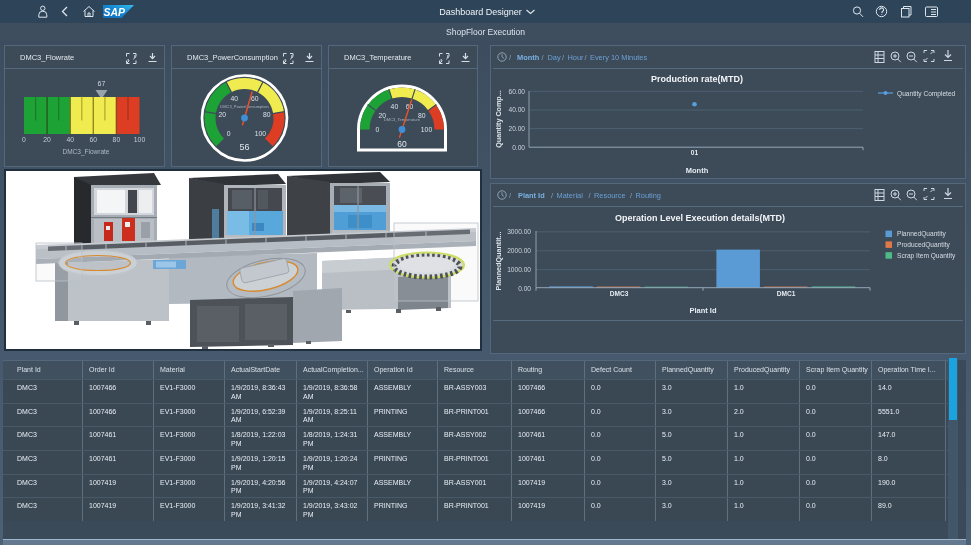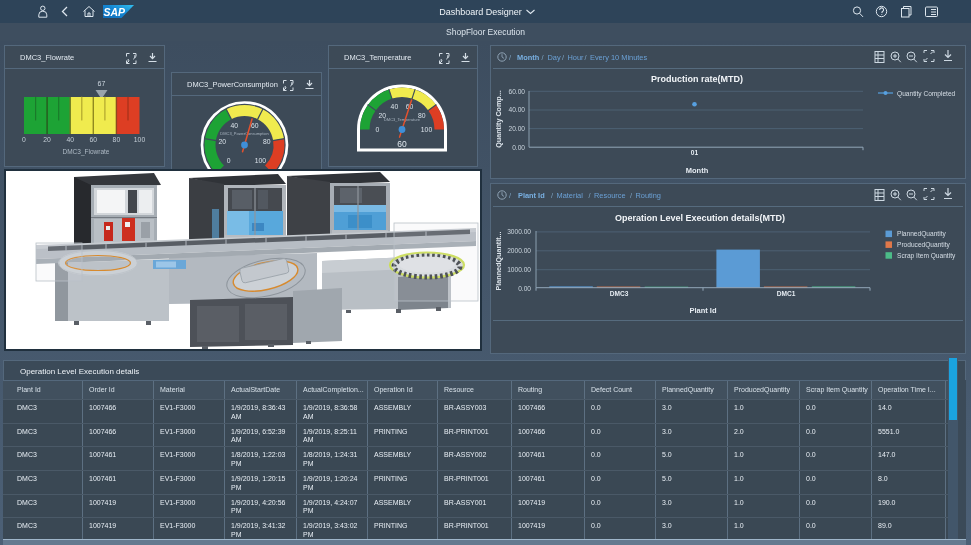--- a/index.html
+++ b/index.html
@@ -110,21 +110,21 @@
       <text x="19" y="72.5">0</text>
         <text x="42.1" y="72.5">20</text>
         <text x="65.2" y="72.5">40</text>
       <text x="88.3" y="72.5">60</text>
         <text x="111.4" y="72.5">80</text>
         <text x="134.5" y="72.5">100</text>
     </g>
     <text x="81" y="84.5" font-size="6.5" fill="#aebac5" text-anchor="middle">DMC3_Flowrate</text>
   </svg>
 </div>
-<div class="panel" style="left:171px; top:45px; width:151px; height:122px;margin-top:27px;">
+<div class="panel" style="left:171px; top:45px; width:151px; height:122px;">
   <div class="phead">DMC3_PowerConsumption
     <svg class="abs" style="right:5px;top:6px" width="34" height="13" viewBox="0 0 34 13">
       <g stroke="#d5dee6" stroke-width="1" fill="none">
         <path d="M1.5 4.5 v-3 h3 M8 1.5 h3 v3 M11 4.5 L8.2 7.3 M11 8.5 v3 h-3 M4.5 11.5 h-3 v-3 M1.5 11.5 L4.3 8.7 M3.2 7 v2.8 M9.8 3.2 V6"></path>
         <path d="M27.5 1 v4.5 M25 4 l2.5 2.6 2.5-2.6 M23.5 9.5 h8" stroke-width="1.2"></path>
       </g>
     </svg>
   </div>
   <svg class="abs" style="left:0;top:23px" width="149" height="97" viewBox="0 0 149 97">
     <circle cx="72.5" cy="49" r="42.5" fill="none" stroke="#ffffff" stroke-width="2.7"></circle>
@@ -391,21 +391,20 @@
       <rect x="394.5" y="24.6" width="6.5" height="6.5" fill="#5b9bd5"></rect>
       <text x="406" y="30.3">PlannedQuantity</text>
       <rect x="394.5" y="35.4" width="6.5" height="6.5" fill="#e0784a"></rect>
       <text x="406" y="41.1">ProducedQuantity</text>
       <rect x="394.5" y="46.2" width="6.5" height="6.5" fill="#4cbb88"></rect>
       <text x="406" y="51.9">Scrap Item Quantity</text>
     </g>
   </svg>
 </div>
 <div id="tbl" class="abs" style="left:3px;top:360px;width:963px;height:185px;background:#3b4a58;">
-  <div id="ttitle">Operation Level Execution details</div>
   <div class="trow thead">
       <div class="tc" style="width:80px">Plant Id</div>
       <div class="tc" style="width:71px">Order Id</div>
       <div class="tc" style="width:71px">Material</div>
       <div class="tc" style="width:72px">ActualStartDate</div>
       <div class="tc" style="width:71px">ActualCompletion...</div>
       <div class="tc" style="width:70px">Operation Id</div>
       <div class="tc" style="width:74px">Resource</div>
       <div class="tc" style="width:73px">Routing</div>
       <div class="tc" style="width:71px">Defect Count</div>

